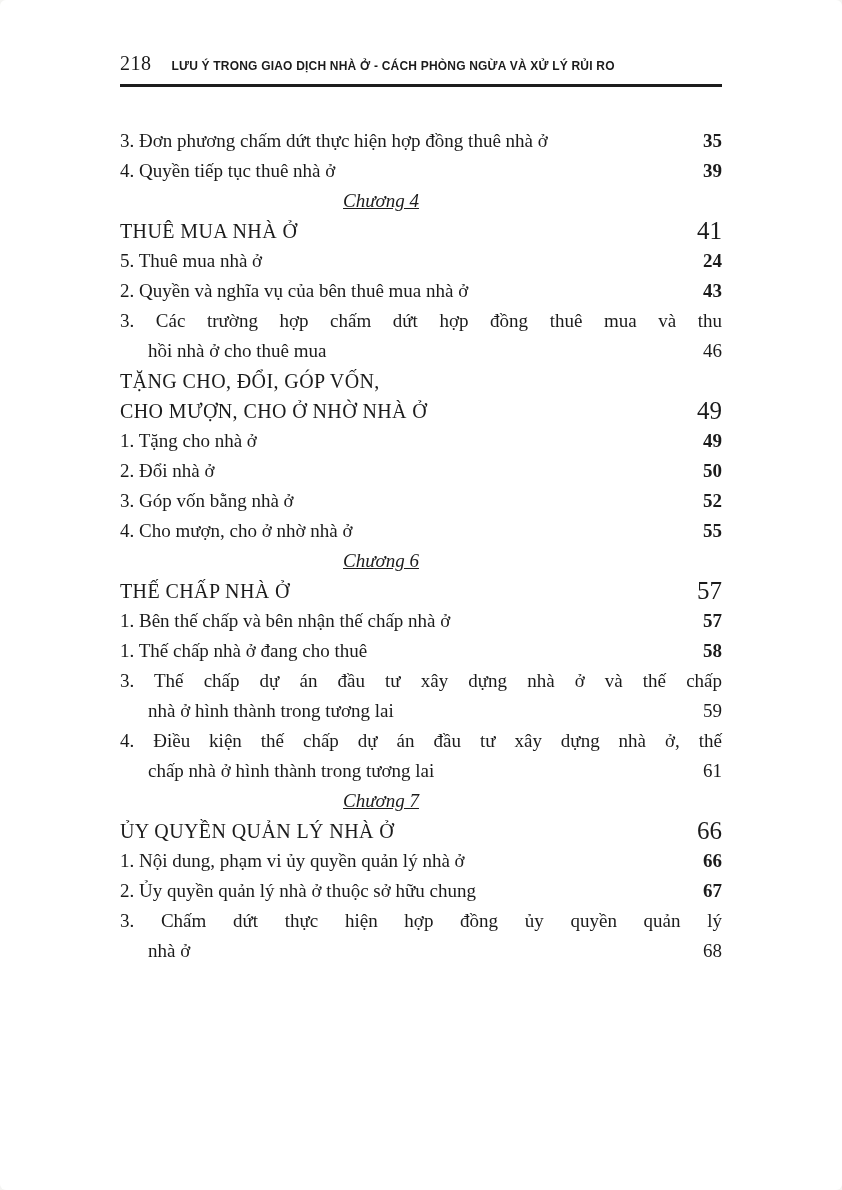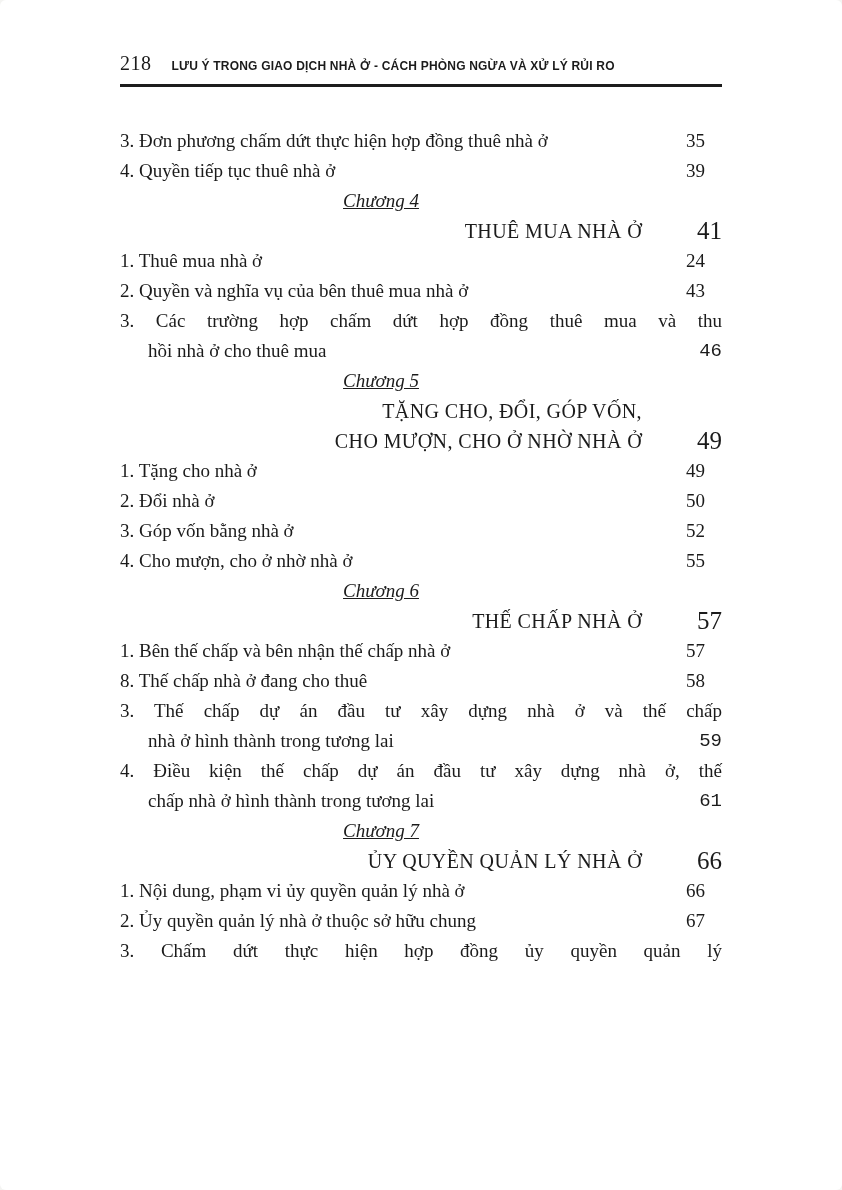--- a/index.html
+++ b/index.html
@@ -46,43 +46,43 @@
   .row {
     position: relative;
     height: 30px;
     line-height: 30px;
     font-size: 19px;
     white-space: nowrap;
   }
   .row .txt { white-space: normal; }
   .entry { display: flex; }
   .entry .txt { flex: 1 1 auto; overflow: hidden; }
-  .entry .pg  { flex: 0 0 auto; min-width: 36px; text-align: left; }
+  .entry .pg  { flex: 0 0 auto; min-width: 36px; text-align: right; font-weight: bold; }
   .entry-cont { display: flex; padding-left: 28px; }
   .entry-cont .txt { flex: 1 1 auto; }
-  .entry-cont .pg  { flex: 0 0 auto; min-width: 36px; text-align: right; font-family: Liberation Mono, monospace; }
+  .entry-cont .pg  { flex: 0 0 auto; min-width: 36px; text-align: right; }
   .entry-wrap .txt {
     display: block;
     width: 100%;
     text-align: justify;
     text-align-last: justify;
   }
   .chapter-label {
     font-style: italic;
   }
   .chapter-label .txt {
     display: block;
     margin-right: 80px;
     text-align: center;
     text-decoration: underline;
   }
   .chapter-title .txt {
     display: block;
     margin-right: 80px;
-    text-align: right;
+    text-align: left;
     font-size: 20px;
     letter-spacing: 0.4px;
   }
   .chapter-title .pg {
     position: absolute;
     right: 0; top: 0;
     font-size: 25px;
   }
 </style>
 </head>
@@ -105,37 +105,34 @@
         <span class="pg">39</span>
       </div>
       <div class="row chapter-label">
         <span class="txt">Chương 4</span>
       </div>
       <div class="row chapter-title">
         <span class="txt">THUÊ MUA NHÀ Ở</span>
         <span class="pg">41</span>
       </div>
       <div class="row entry">
-        <span class="txt">1. Thuê mua nhà ở</span>
+        <span class="txt">5. Thuê mua nhà ở</span>
         <span class="pg">24</span>
       </div>
       <div class="row entry">
         <span class="txt">2. Quyền và nghĩa vụ của bên thuê mua nhà ở</span>
         <span class="pg">43</span>
       </div>
       <div class="row entry-wrap">
         <span class="txt">3. Các trường hợp chấm dứt hợp đồng thuê mua và thu</span>
       </div>
       <div class="row entry-cont">
         <span class="txt">hồi nhà ở cho thuê mua</span>
         <span class="pg">46</span>
       </div>
-      <div class="row chapter-label">
-        <span class="txt">Chương 5</span>
-      </div>
       <div class="row chapter-title">
         <span class="txt">TẶNG CHO, ĐỔI, GÓP VỐN,</span>
       </div>
       <div class="row chapter-title">
         <span class="txt">CHO MƯỢN, CHO Ở NHỜ NHÀ Ở</span>
         <span class="pg">49</span>
       </div>
       <div class="row entry">
         <span class="txt">1. Tặng cho nhà ở</span>
         <span class="pg">49</span>
@@ -157,21 +154,21 @@
       </div>
       <div class="row chapter-title">
         <span class="txt">THẾ CHẤP NHÀ Ở</span>
         <span class="pg">57</span>
       </div>
       <div class="row entry">
         <span class="txt">1. Bên thế chấp và bên nhận thế chấp nhà ở</span>
         <span class="pg">57</span>
       </div>
       <div class="row entry">
-        <span class="txt">8. Thế chấp nhà ở đang cho thuê</span>
+        <span class="txt">1. Thế chấp nhà ở đang cho thuê</span>
         <span class="pg">58</span>
       </div>
       <div class="row entry-wrap">
         <span class="txt">3. Thế chấp dự án đầu tư xây dựng nhà ở và thế chấp</span>
       </div>
       <div class="row entry-cont">
         <span class="txt">nhà ở hình thành trong tương lai</span>
         <span class="pg">59</span>
       </div>
       <div class="row entry-wrap">
@@ -192,15 +189,19 @@
         <span class="txt">1. Nội dung, phạm vi ủy quyền quản lý nhà ở</span>
         <span class="pg">66</span>
       </div>
       <div class="row entry">
         <span class="txt">2. Ủy quyền quản lý nhà ở thuộc sở hữu chung</span>
         <span class="pg">67</span>
       </div>
       <div class="row entry-wrap">
         <span class="txt">3. Chấm dứt thực hiện hợp đồng ủy quyền quản lý</span>
       </div>
+      <div class="row entry-cont">
+        <span class="txt">nhà ở</span>
+        <span class="pg">68</span>
+      </div>
     </div>
 
 </div>
 
 </body></html>

